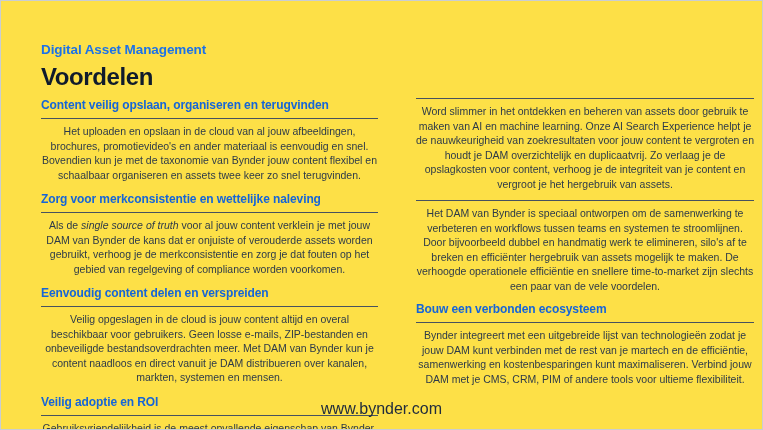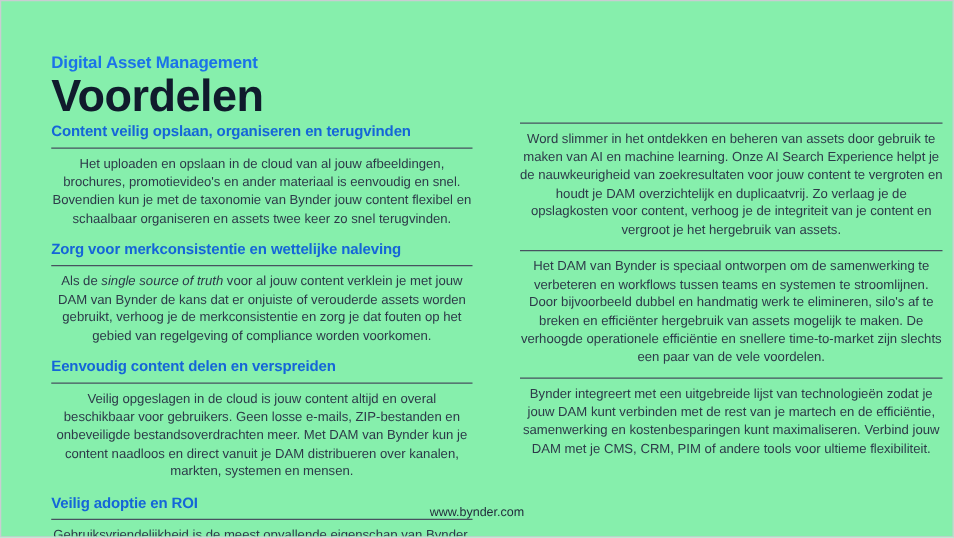--- a/index.html
+++ b/index.html
@@ -1,38 +1,38 @@
 <!DOCTYPE html>
 <html><head>
 <meta charset="utf-8">
 <style>
   html, body { margin: 0; padding: 0; background: #eef0f2; }
   .page {
     position: relative;
     width: 761px;
     height: 428px;
-    background: #86efac;
+    background: #fde047;
     border: 1px solid #c9cdd2;
     font-family: "Liberation Sans", "DejaVu Sans", sans-serif;
     overflow: hidden;
     box-sizing: content-box;
     text-decoration: underline;
   }
   .header { position: absolute; left: 40px; top: 41px; }
   .eyebrow {
     color: #1b72e9;
     font-weight: bold;
     font-size: 13.5px;
     line-height: 16px;
     letter-spacing: -0.1px;
   }
   .title {
     color: #101b2c;
     font-weight: bold;
-    font-size: 36px;
+    font-size: 24px;
     line-height: 32px;
     letter-spacing: -0.4px;
     margin-top: 3px;
   }
   .columns {
     position: absolute;
     left: 40px;
     top: 97px;
     display: flex;
     gap: 38px;
@@ -63,21 +63,21 @@
   }
   .section-body em { font-style: italic; }
   .footer {
     position: absolute;
     left: 0;
     right: 0;
     bottom: 11px;
     text-align: center;
   }
   .footer-url {
-    font-size: 10px;
+    font-size: 16px;
     color: #222d3d;
     text-decoration: none;
   }
 </style>
 </head>
 <body>
 
 <div class="page">
 
   <header class="header">
@@ -121,20 +121,21 @@
         <hr class="section-divider">
         <p class="section-body">Word slimmer in het ontdekken en beheren van assets door gebruik te maken van AI en machine learning. Onze AI Search Experience helpt je de nauwkeurigheid van zoekresultaten voor jouw content te vergroten en houdt je DAM overzichtelijk en duplicaatvrij. Zo verlaag je de opslagkosten voor content, verhoog je de integriteit van je content en vergroot je het hergebruik van assets.</p>
       </section>
 
       <section class="section">
         <hr class="section-divider">
         <p class="section-body">Het DAM van Bynder is speciaal ontworpen om de samenwerking te verbeteren en workflows tussen teams en systemen te stroomlijnen. Door bijvoorbeeld dubbel en handmatig werk te elimineren, silo's af te breken en efficiënter hergebruik van assets mogelijk te maken. De verhoogde operationele efficiëntie en snellere time-to-market zijn slechts een paar van de vele voordelen.</p>
       </section>
 
       <section class="section">
+        <h2 class="section-heading">Bouw een verbonden ecosysteem</h2>
         <hr class="section-divider">
         <p class="section-body">Bynder integreert met een uitgebreide lijst van technologieën zodat je jouw DAM kunt verbinden met de rest van je martech en de efficiëntie, samenwerking en kostenbesparingen kunt maximaliseren. Verbind jouw DAM met je CMS, CRM, PIM of andere tools voor ultieme flexibiliteit.</p>
       </section>
 
     </div>
 
   </div>
 
   <footer class="footer">
     <a class="footer-url">www.bynder.com</a>

